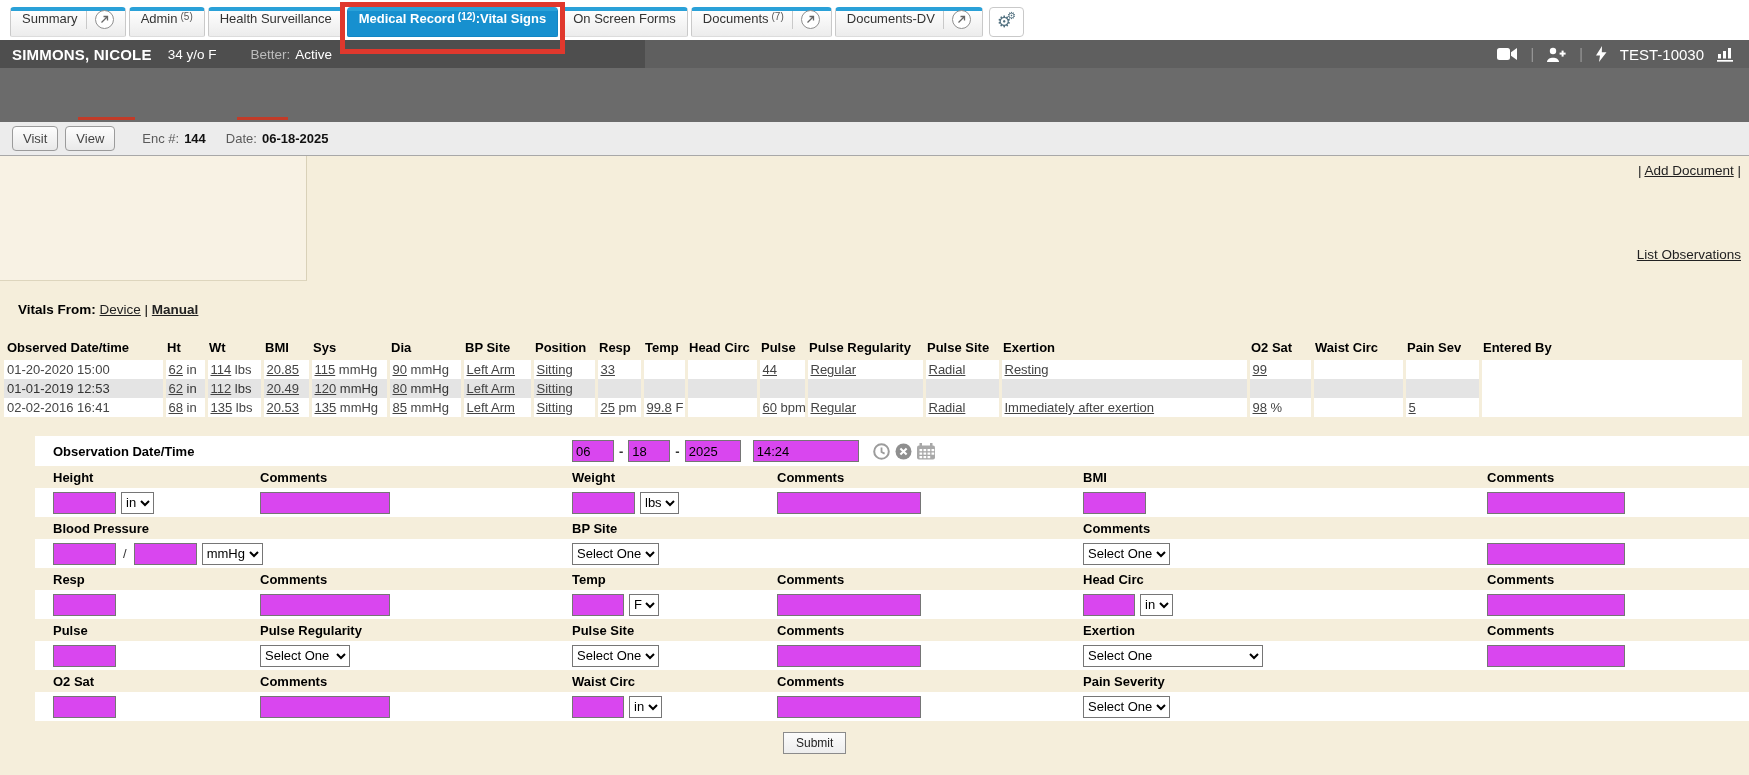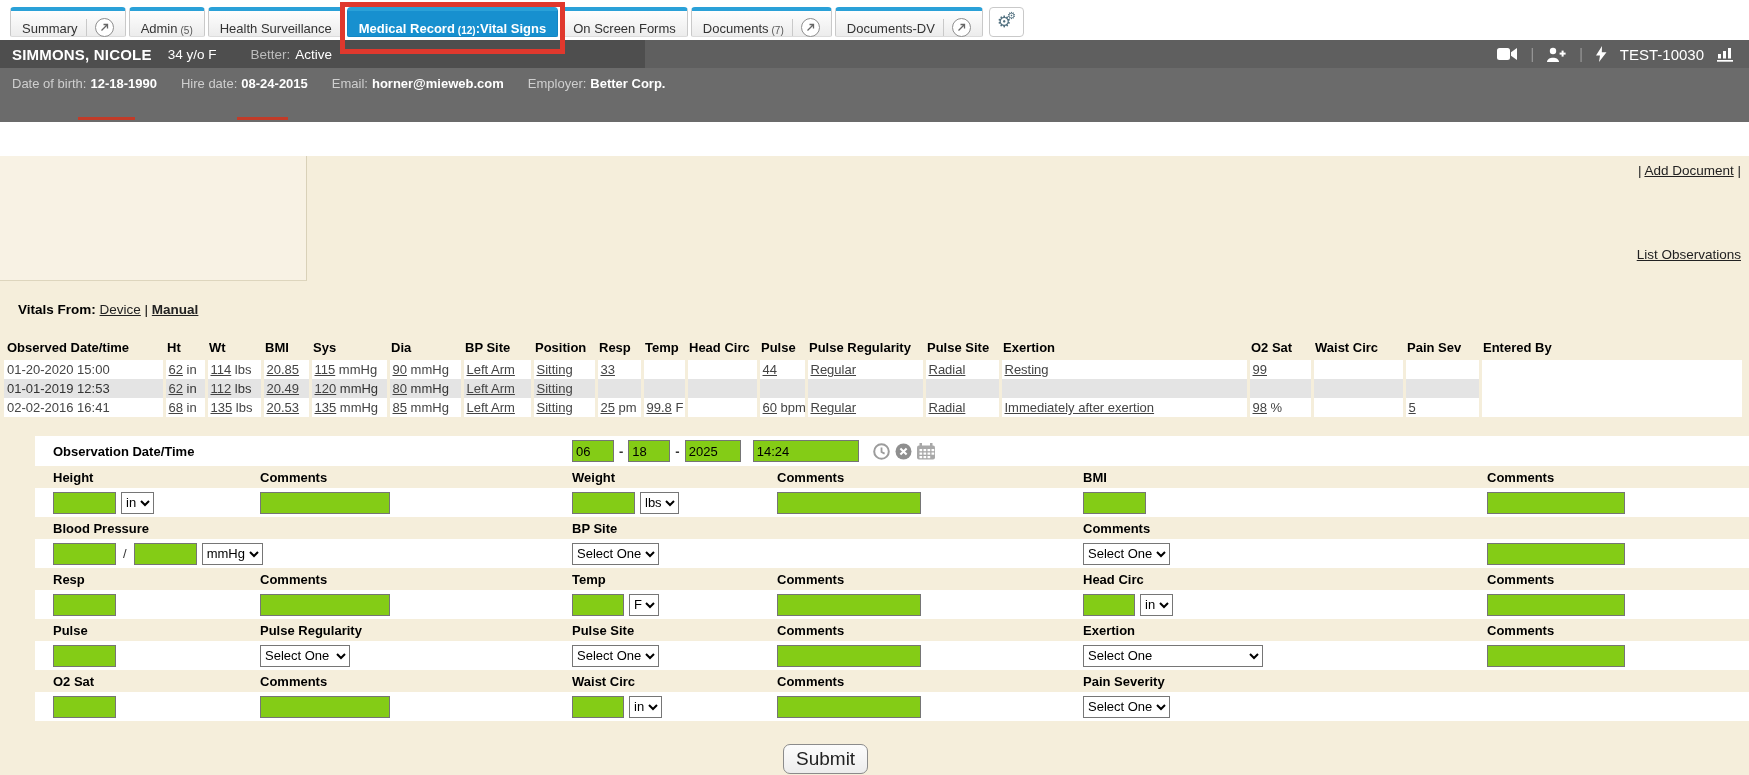--- a/index.html
+++ b/index.html
@@ -4,21 +4,21 @@
 <style>
   html,body{margin:0;padding:0;background:#fff;}
   .page{position:relative;width:1749px;height:775px;background:#fff;overflow:hidden;
         font-family:"Liberation Sans",sans-serif;-webkit-font-smoothing:antialiased;}
 
   
   .tabbar{position:absolute;top:0;left:0;width:100%;height:40px;background:#fff;
           display:flex;align-items:flex-start;padding:7px 0 0 10px;box-sizing:border-box;gap:3px;}
   .tab{height:30px;box-sizing:border-box;border-top:4px solid #2aa1d8;border-left:1px solid #c9c9c9;
        border-right:1px solid #c9c9c9;border-bottom:1px solid #dcdcdc;border-radius:4px 4px 2px 2px;
-       background:linear-gradient(#fefefe,#ececec);display:flex;align-items:flex-end;padding:0 11px;
+       background:linear-gradient(#fefefe,#ececec);display:flex;align-items:flex-start;padding:0 11px;
        font-size:13px;color:#333;cursor:pointer;white-space:nowrap;}
   .tab .cnt{font-size:10px;margin-left:3px;color:#555;}
   .tab.active{background:#1790cf;border-color:#1286c4;border-top-color:#2aa1d8;color:#fff;font-weight:bold;}
   .tab.active .cnt{color:#fff;}
   .tab-popout{margin-left:8px;border-left:1px solid #c9c9c9;padding-left:8px;height:70%;
               display:flex;align-items:center;}
   .circ{width:17px;height:17px;border:1px solid #8f8f8f;border-radius:50%;background:#fff;
         display:inline-flex;align-items:center;justify-content:center;}
   .gear-tab{height:30px;box-sizing:border-box;border:1px solid #c9c9c9;border-radius:4px;background:#fff;
             display:flex;align-items:center;padding:0 7px;margin-left:3px;cursor:pointer;}
@@ -79,32 +79,32 @@
 
   
   .form-area{position:absolute;top:280px;left:0;width:100%;font-size:13px;padding-left:35px;}
   .frow{display:grid;grid-template-columns:207px 312px 205px 306px 404px 1fr;
         padding-left:18px;box-sizing:border-box;align-items:center;}
   .label-row{height:22px;font-weight:bold;color:#000;}
   .input-row{height:29px;background:#fff;}
   .obs-strip{height:30px;background:#fff;font-weight:bold;color:#000;}
   .fi{display:flex;align-items:center;gap:5px;}
   input.fld{border:1px solid #757575;height:18px;font-size:13px;font-family:inherit;
-            padding:1px 3px;background:#84cc16;box-sizing:content-box;}
+            padding:1px 3px;background:#d946ef;box-sizing:content-box;}
   select.fld{font-size:13px;font-family:inherit;height:22px;background:#fff;}
   .w38{width:34px;} .w52{width:48px;} .w100{width:98px;}
   .w58{width:55px;} .w48{width:44px;}
   .cmt2{width:122px;} .cmt4{width:136px;} .cmt6{width:130px;}
   .sel-reg{width:90px;} .sel-exert{width:180px;}
   .dash{color:#333;}
   .slash{color:#333;margin:0 2px;}
   .obs-icons{display:flex;align-items:center;gap:5px;margin-left:9px;}
   .submit-row{height:40px;padding:11px 0 0 748px;box-sizing:border-box;}
-  .submit-btn{border:1px solid #8b8b8b;background:linear-gradient(#fcfcfc,#ededed);border-radius:7px;
-              padding:3px 12px;font-size:19px;font-family:inherit;color:#222;cursor:pointer;margin-top:12px;}
+  .submit-btn{border:1px solid #8b8b8b;background:linear-gradient(#fcfcfc,#ededed);border-radius:0;
+              padding:3px 12px;font-size:12px;font-family:inherit;color:#222;cursor:pointer;}
 </style>
 </head>
 <body>
 
 <div class="page">
 
   <div class="tabbar">
     <div class="tab">
       <span>Summary</span>
       <span class="tab-popout">
@@ -193,30 +193,32 @@
             <rect x="1" y="8" width="3" height="4.5" fill="#fff"></rect>
             <rect x="6" y="5" width="3" height="7.5" fill="#fff"></rect>
             <rect x="11" y="2" width="3" height="10.5" fill="#fff"></rect>
             <rect x="0" y="14" width="16" height="1.7" fill="#fff"></rect>
           </svg>
       </span>
     </div>
   </div>
 
   <div class="demobar">
-    <div class="demo-line">
-      <span><span class="dlbl">Date of birth:</span><span class="dval">12-18-1990</span></span>
-      <span><span class="dlbl">Hire date:</span><span class="dval">08-24-2015</span></span>
-      <span><span class="dlbl">Email:</span><span class="dval">horner@mieweb.com</span></span>
-      <span><span class="dlbl">Employer:</span><span class="dval">Better Corp.</span></span>
-    </div>
     <div class="red-mark" style="left:78px;width:57px;"></div>
     <div class="red-mark" style="left:237px;width:51px;"></div>
   </div>
 
+  <div class="toolbar">
+    <button class="tbtn">Visit</button>
+    <button class="tbtn">View</button>
+    <span class="enc-lbl">Enc #:</span>
+    <span class="enc-val">144</span>
+    <span class="enc-lbl">Date:</span>
+    <span class="enc-val">06-18-2025</span>
+  </div>
 
   <div class="content">
     <div class="lightbox"></div>
 
     <div class="adddoc">
       <span>|</span>
       <a class="ulink">Add Document</a>
       <span>|</span>
     </div>
 

